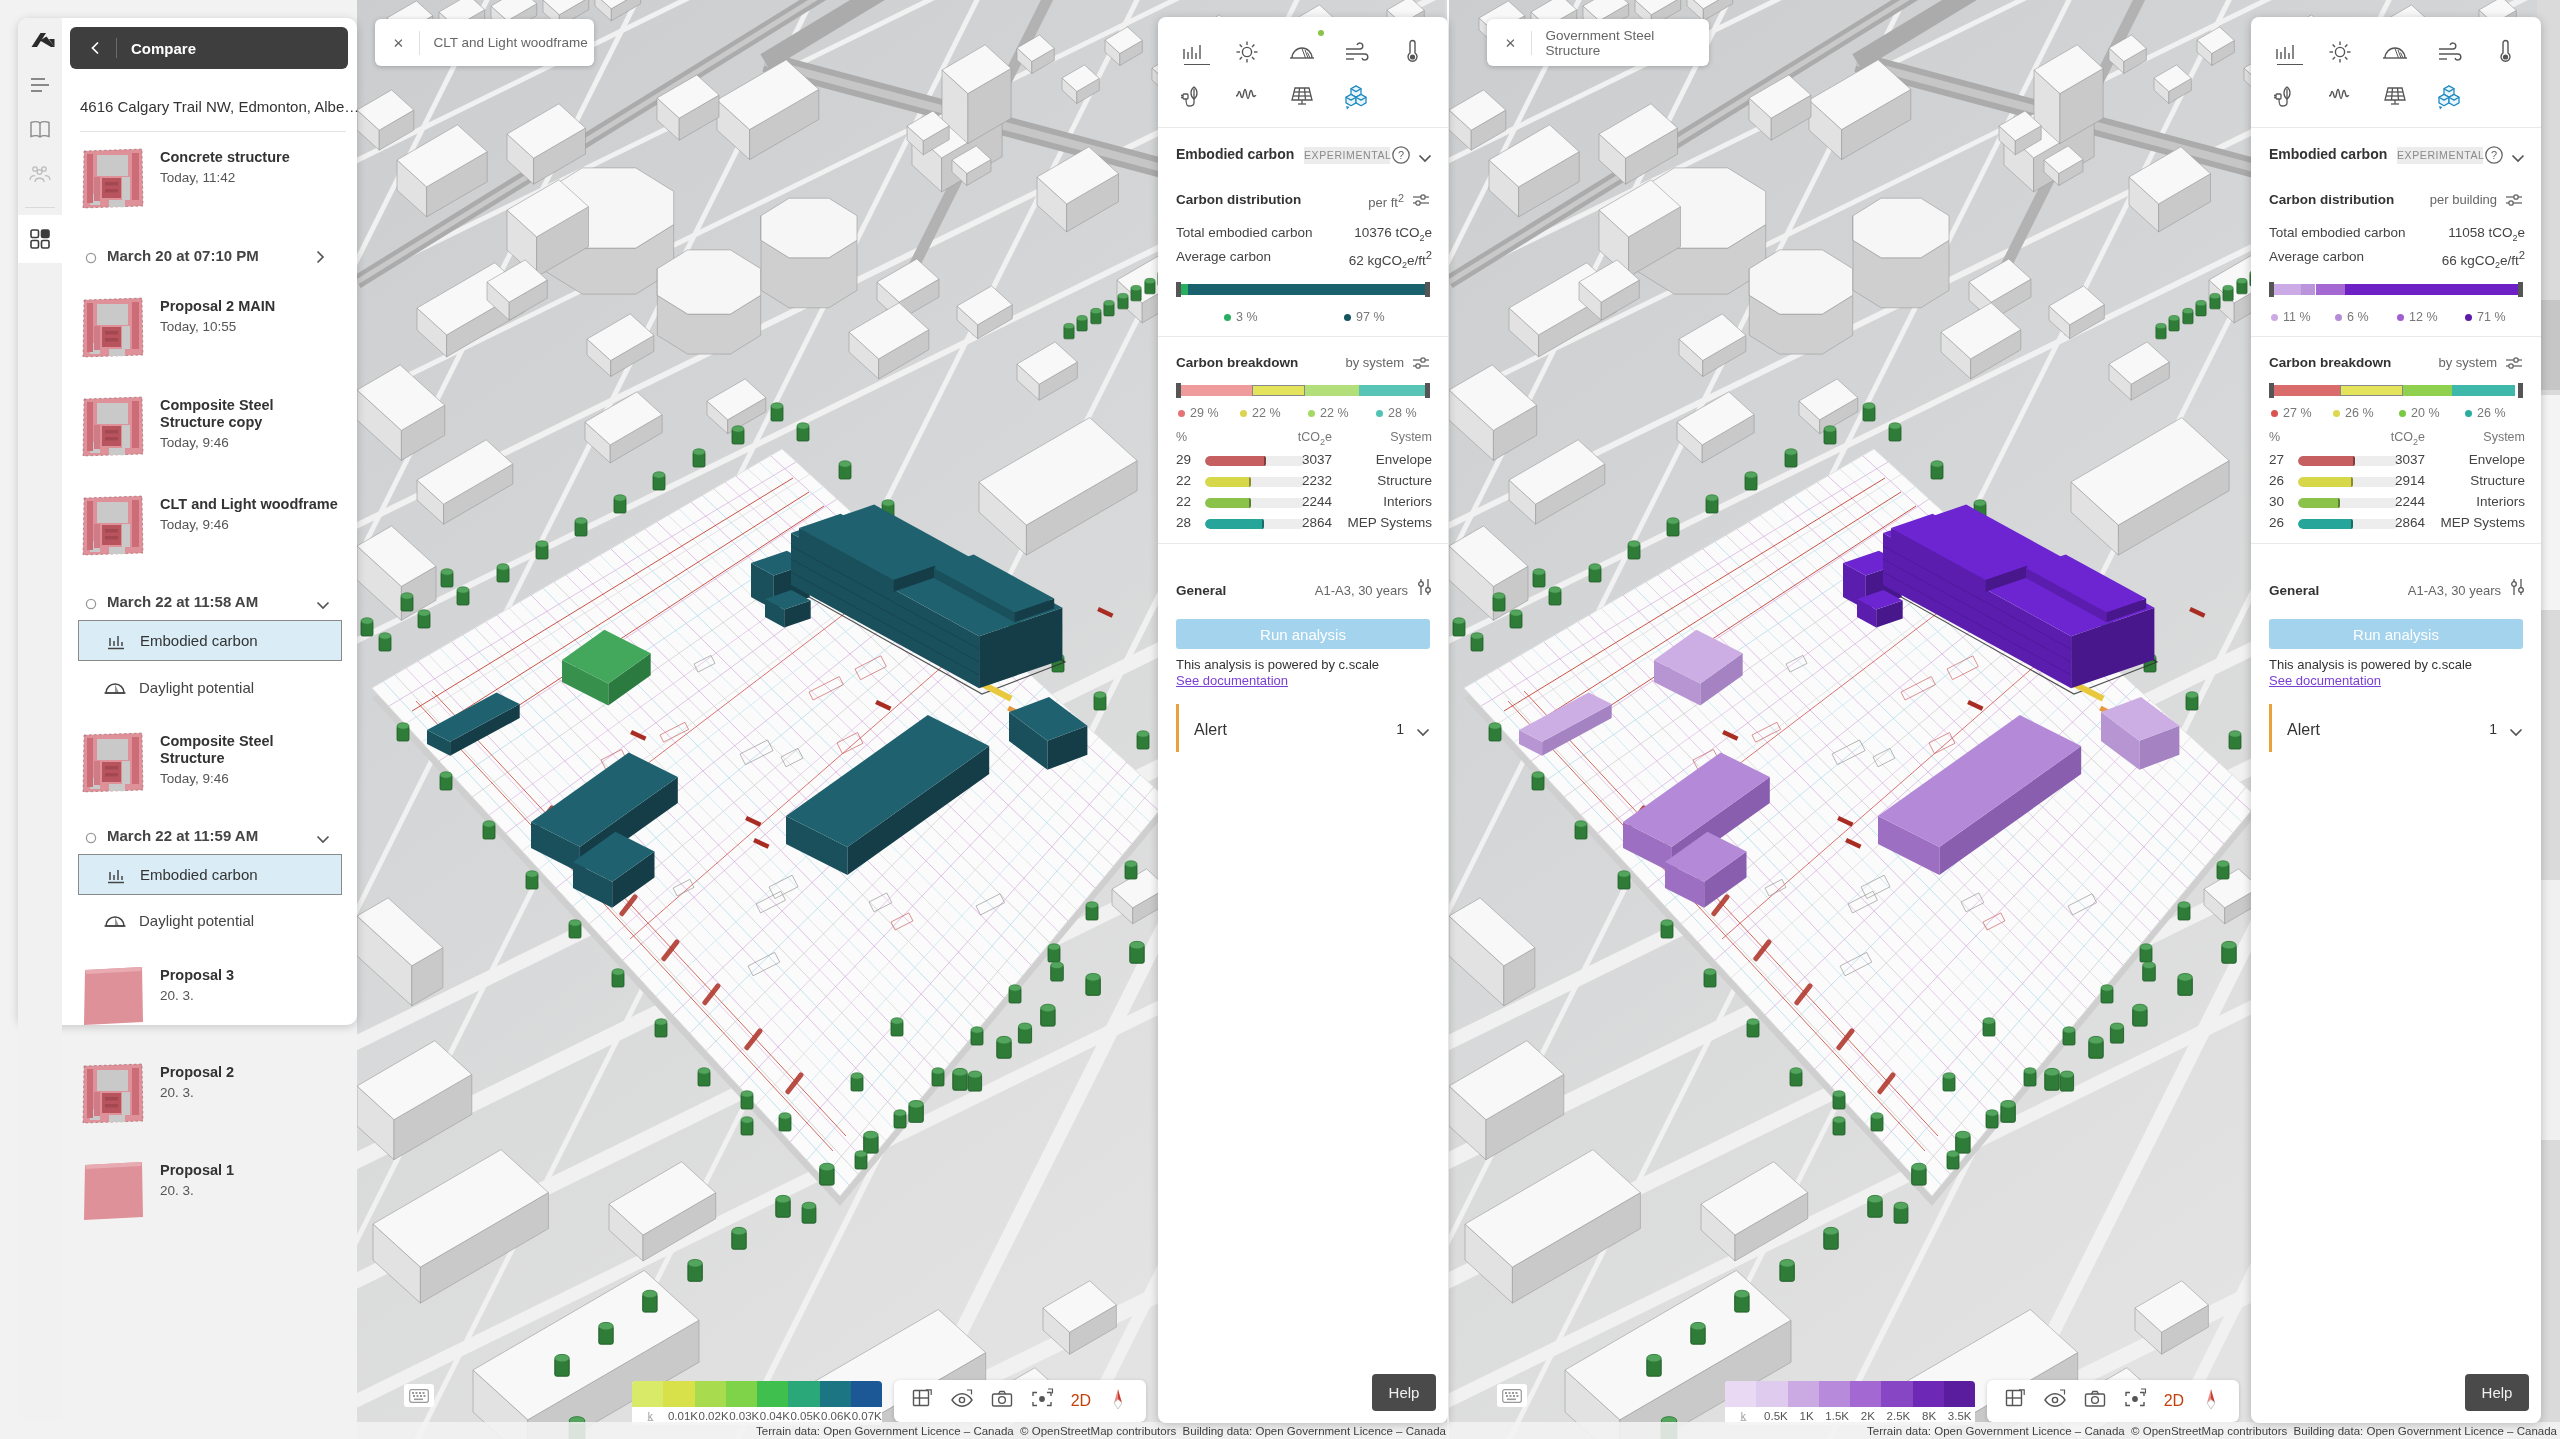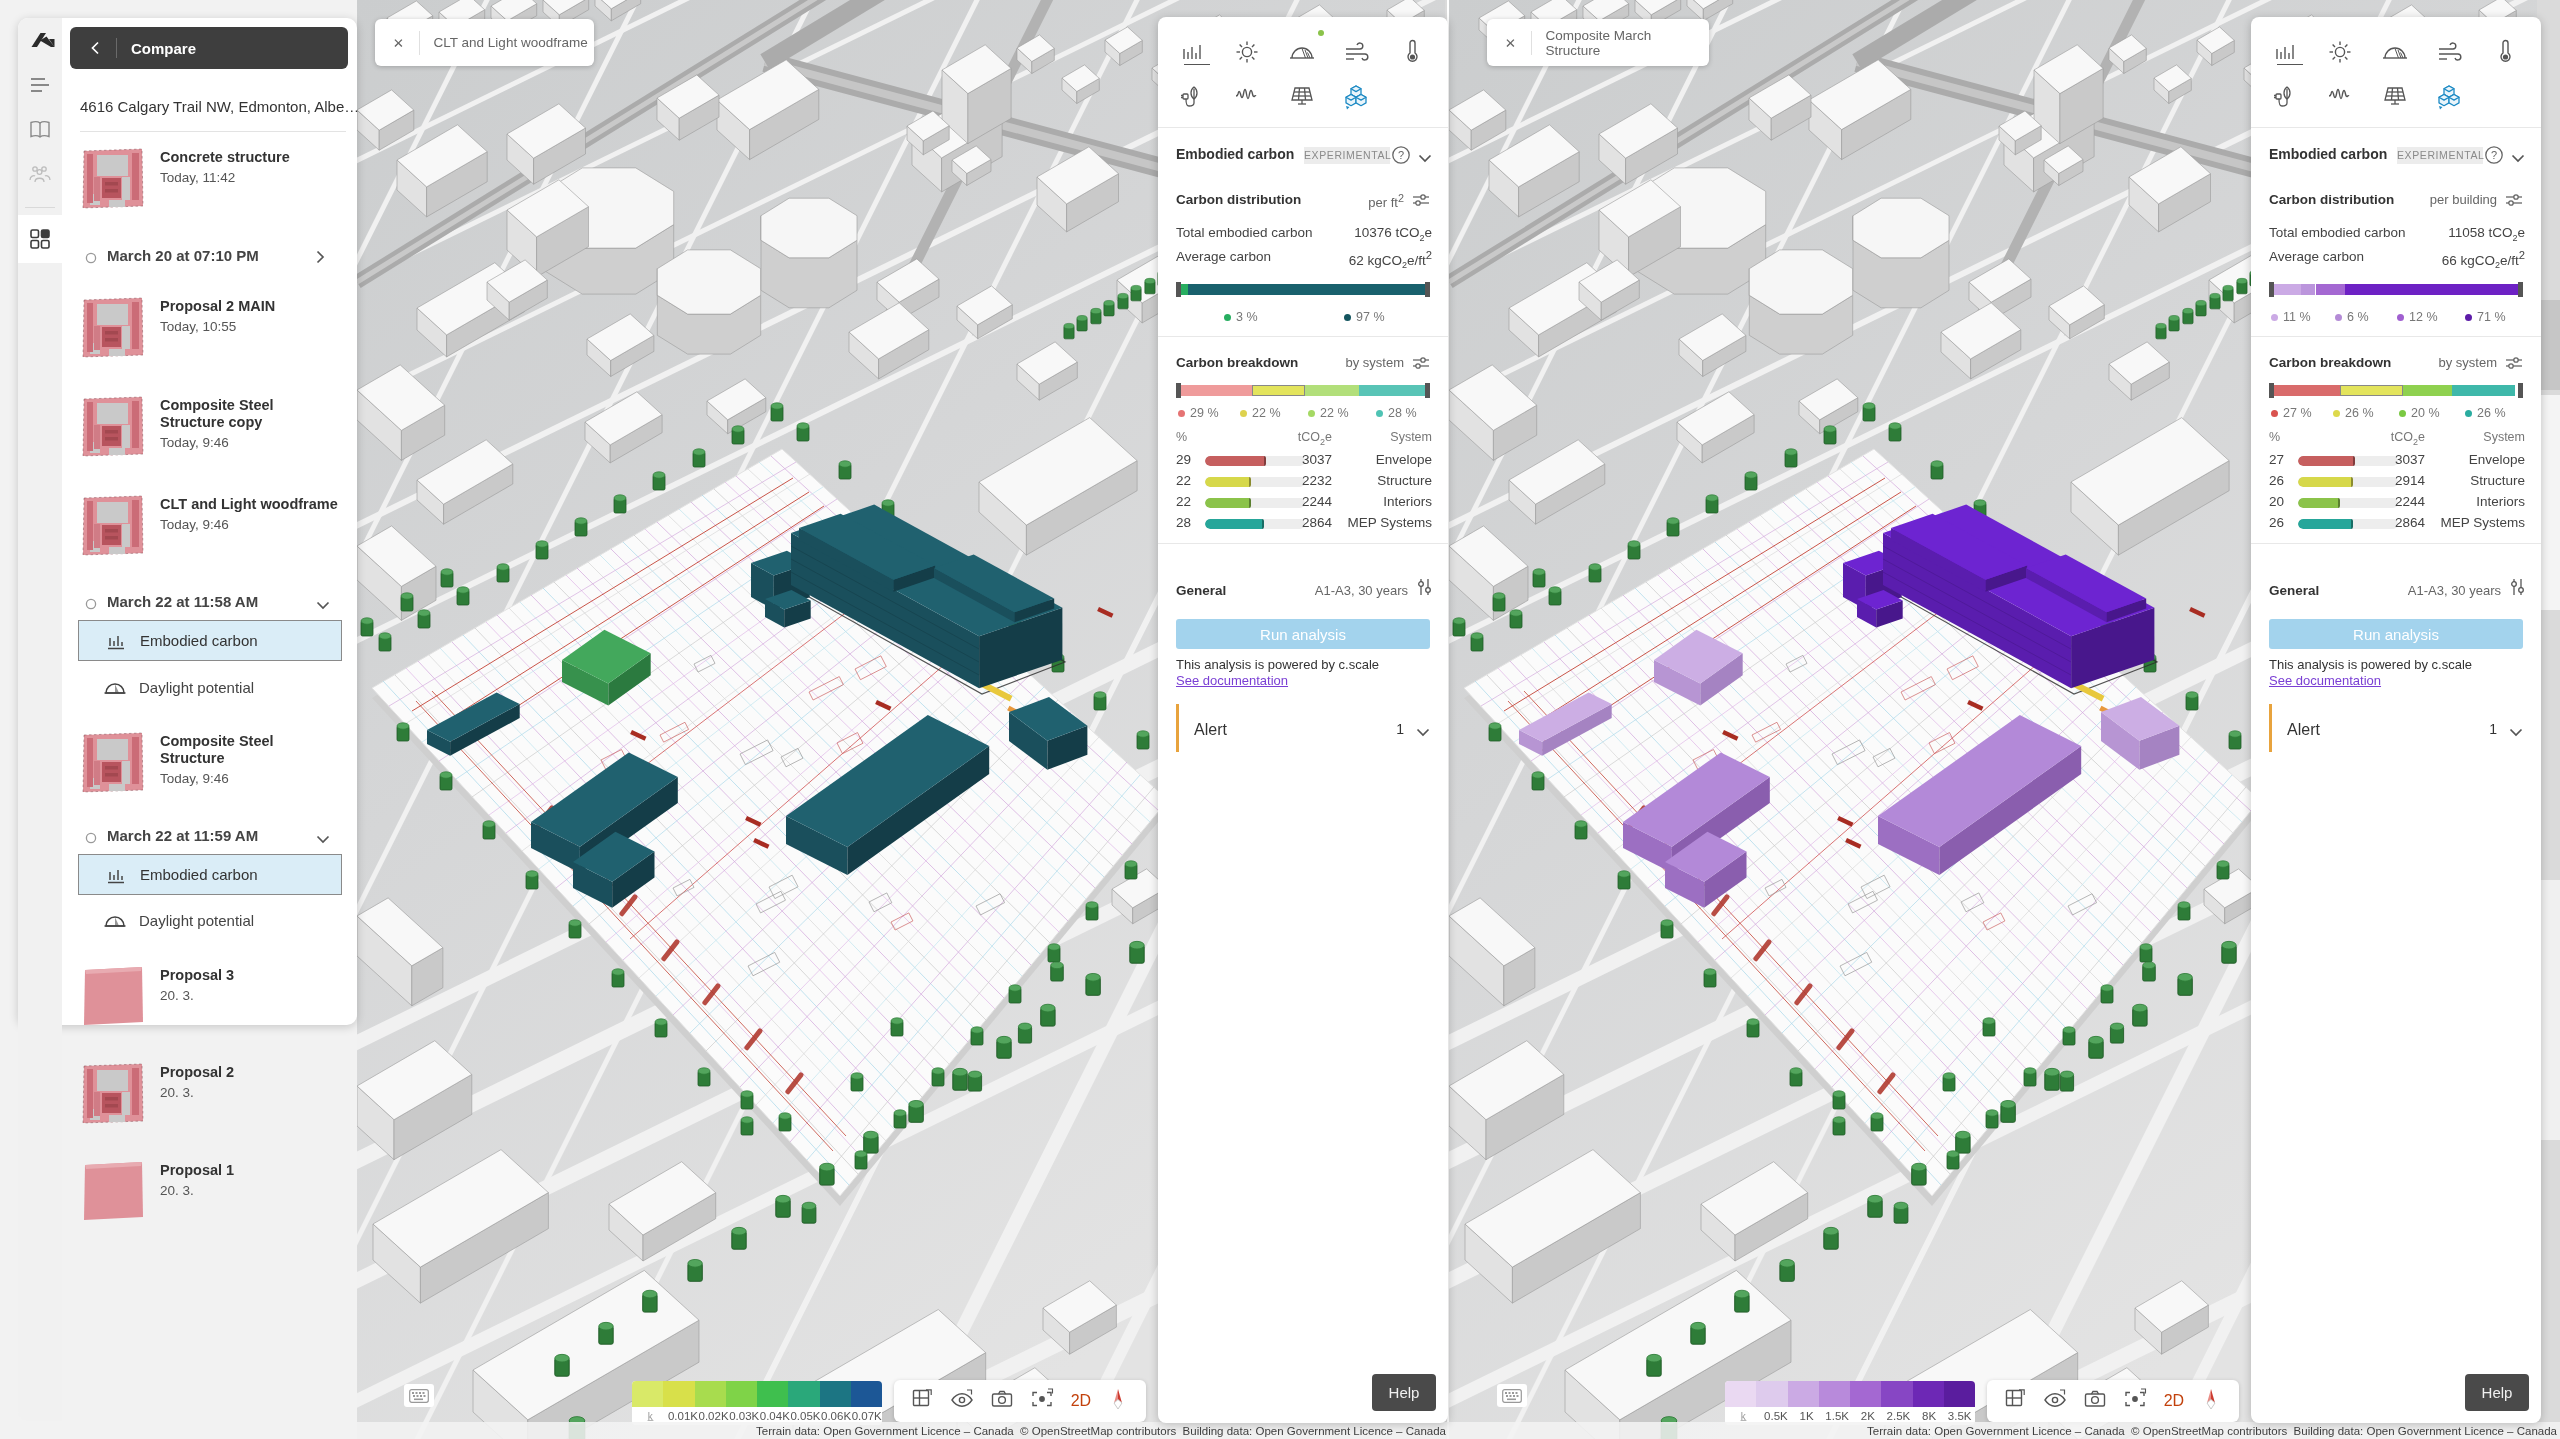--- a/index.html
+++ b/index.html
@@ -939,21 +939,21 @@
   </div>
 <div style="position:absolute;left:1447px;top:0;width:2px;height:1439px;background:#fff"></div>
 <div class="chip" style="left:375px;top:19px;width:219px">
     <span class="chx">✕</span>
     <span class="chd"></span>
     <span class="cht">CLT and Light woodframe</span>
   </div>
 <div class="chip" style="left:1487px;top:19px;width:222px">
     <span class="chx">✕</span>
     <span class="chd"></span>
-    <span class="cht">Composite March Structure</span>
+    <span class="cht">Government Steel Structure</span>
   </div>
 <div class="keychip" style="left:404px">
     <svg width="20" height="14" viewBox="0 0 20 14">
       <rect x="0.7" y="0.7" width="18.6" height="12.6" rx="2" fill="none" stroke="#999" stroke-width="1.2"></rect>
       <g fill="#999">
         <rect x="3" y="3" width="2" height="2"></rect>
         <rect x="6.5" y="3" width="2" height="2"></rect>
         <rect x="10" y="3" width="2" height="2"></rect>
         <rect x="13.5" y="3" width="2" height="2"></rect>
         <rect x="4" y="6" width="2" height="2"></rect>
@@ -1439,21 +1439,21 @@
     </div>
     <div class="tr1" style="top:456px">
       <span class="c1">26</span>
       <span class="bar">
         <b style="width:55px;background:#d6d84a"></b>
       </span>
       <span class="c2">2914</span>
       <span class="c3">Structure</span>
     </div>
     <div class="tr1" style="top:477px">
-      <span class="c1">20</span>
+      <span class="c1">30</span>
       <span class="bar">
         <b style="width:42px;background:#8bc34a"></b>
       </span>
       <span class="c2">2244</span>
       <span class="c3">Interiors</span>
     </div>
     <div class="tr1" style="top:498px">
       <span class="c1">26</span>
       <span class="bar">
         <b style="width:55px;background:#26a69a"></b>

